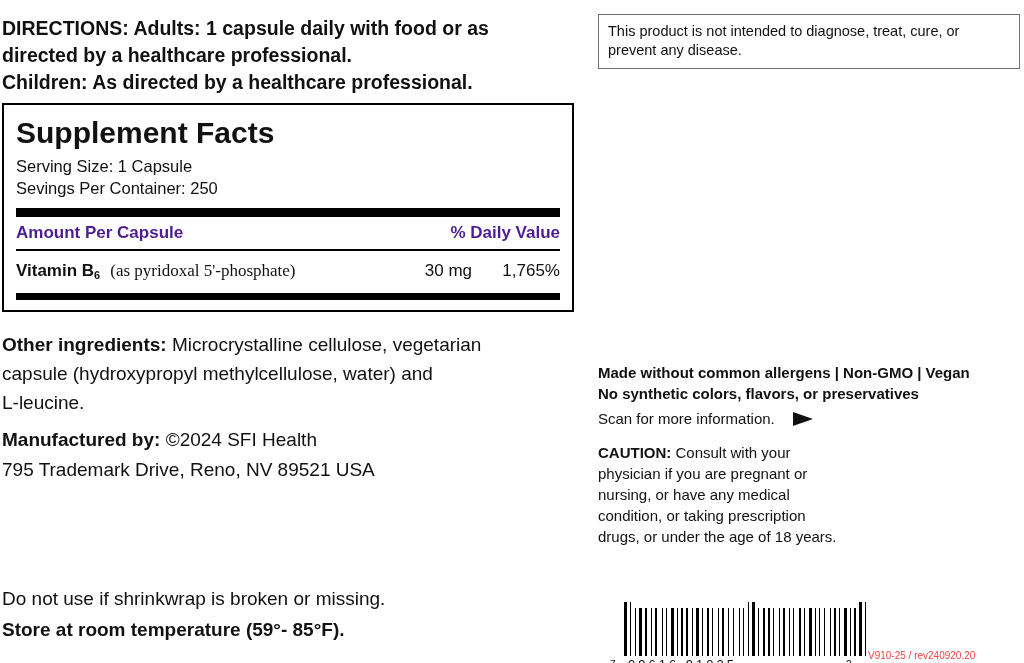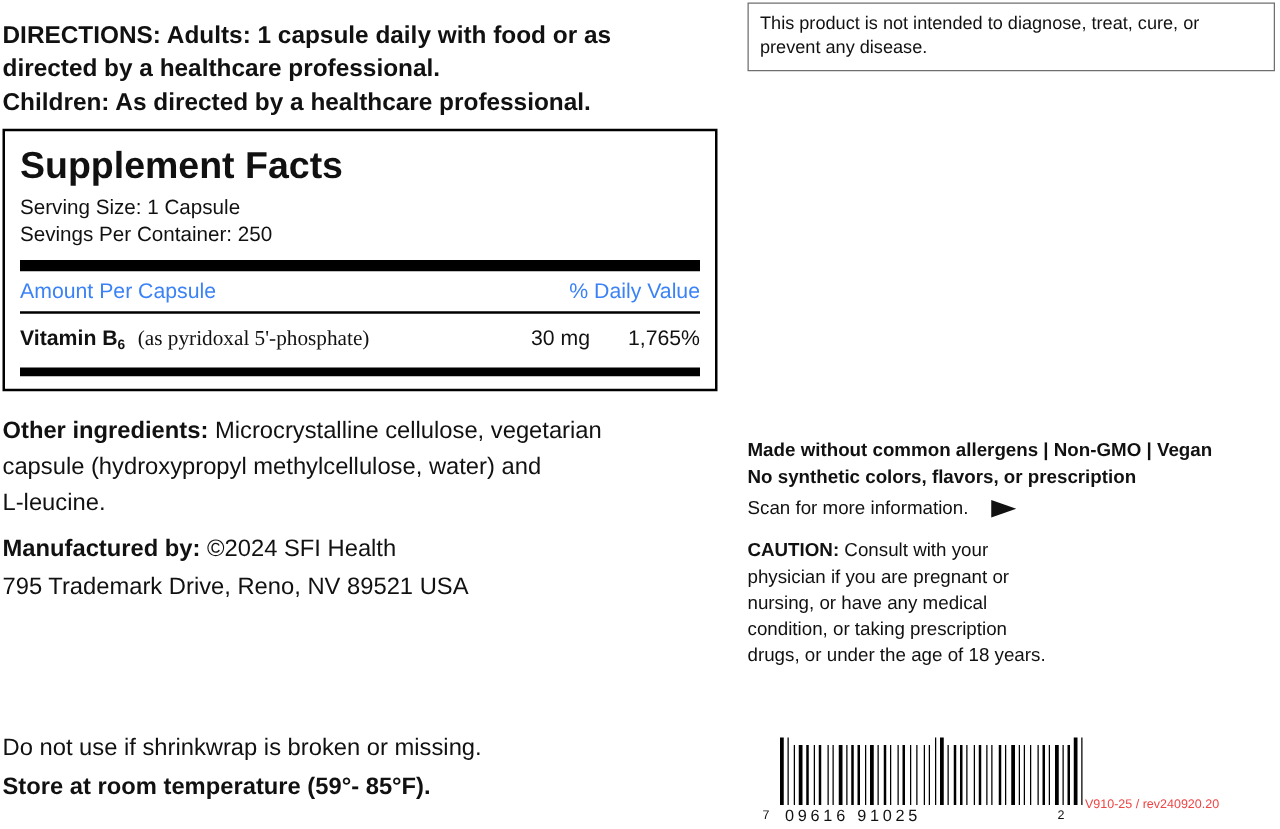--- a/index.html
+++ b/index.html
@@ -72,24 +72,24 @@
   .sf-rule-thin {
     height: 2px;
     background: #000;
     margin: 0;
   }
   .sf-amount-row {
     display: flex;
     justify-content: space-between;
     align-items: baseline;
     font-size: 17px;
-    font-weight: normal;
+    font-weight: bold;
     line-height: 22px;
     padding: 5px 0 5px 0;
-    color: #3b82f6;
+    color: #4c1d95;
   }
   .sf-nutrient-row {
     display: flex;
     align-items: baseline;
     font-size: 17px;
     line-height: 22px;
     padding: 9px 0 10px 0;
     color: #111;
   }
   .sf-nutrient-name {
@@ -167,21 +167,21 @@
     font-size: 19px;
     line-height: 31px;
     color: #111;
   }
   .bottom-notes b { font-weight: bold; }
 
   
   .right-col {
     position: absolute;
     left: 596px;
-    top: 0px;
+    top: 12px;
     width: 428px;
     height: 644px;
   }
 
   .disclaimer-box {
     position: absolute;
     left: 2px;
     top: 2px;
     width: 422px;
     box-sizing: border-box;
@@ -348,21 +348,21 @@
 
 <div class="right-col">
 
   <div class="disclaimer-box">
     <span>This product is not intended to diagnose, treat, cure, or</span>
     <span>prevent any disease.</span>
   </div>
 
   <div class="claims">
     <div>Made without common allergens | Non-GMO | Vegan</div>
-    <div>No synthetic colors, flavors, or prescription</div>
+    <div>No synthetic colors, flavors, or preservatives</div>
   </div>
 
   <div class="scan">
     <span>Scan for more information.</span>
     <span class="arrow"></span>
   </div>
 
   <div class="caution">
     <b>CAUTION:</b><span> Consult with your</span><br>
     <span>physician if you are pregnant or</span><br>

